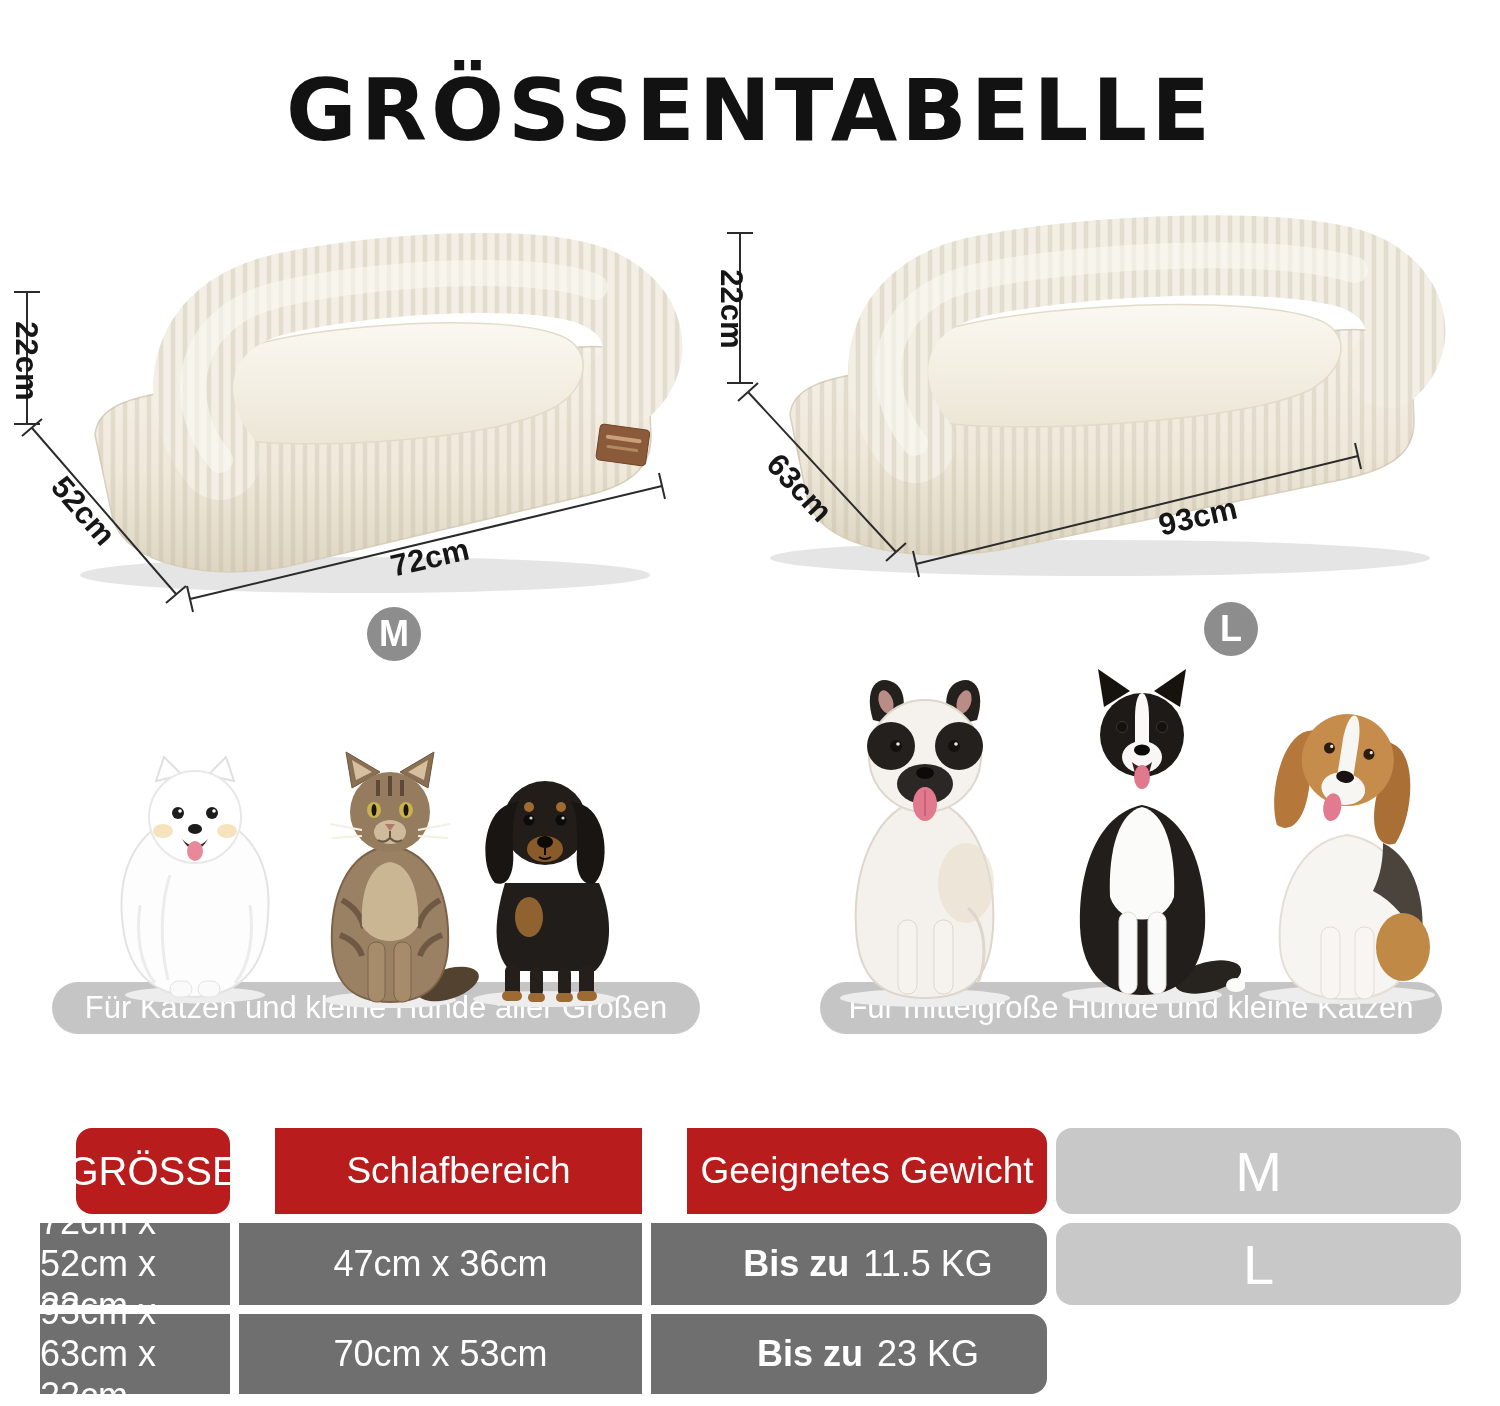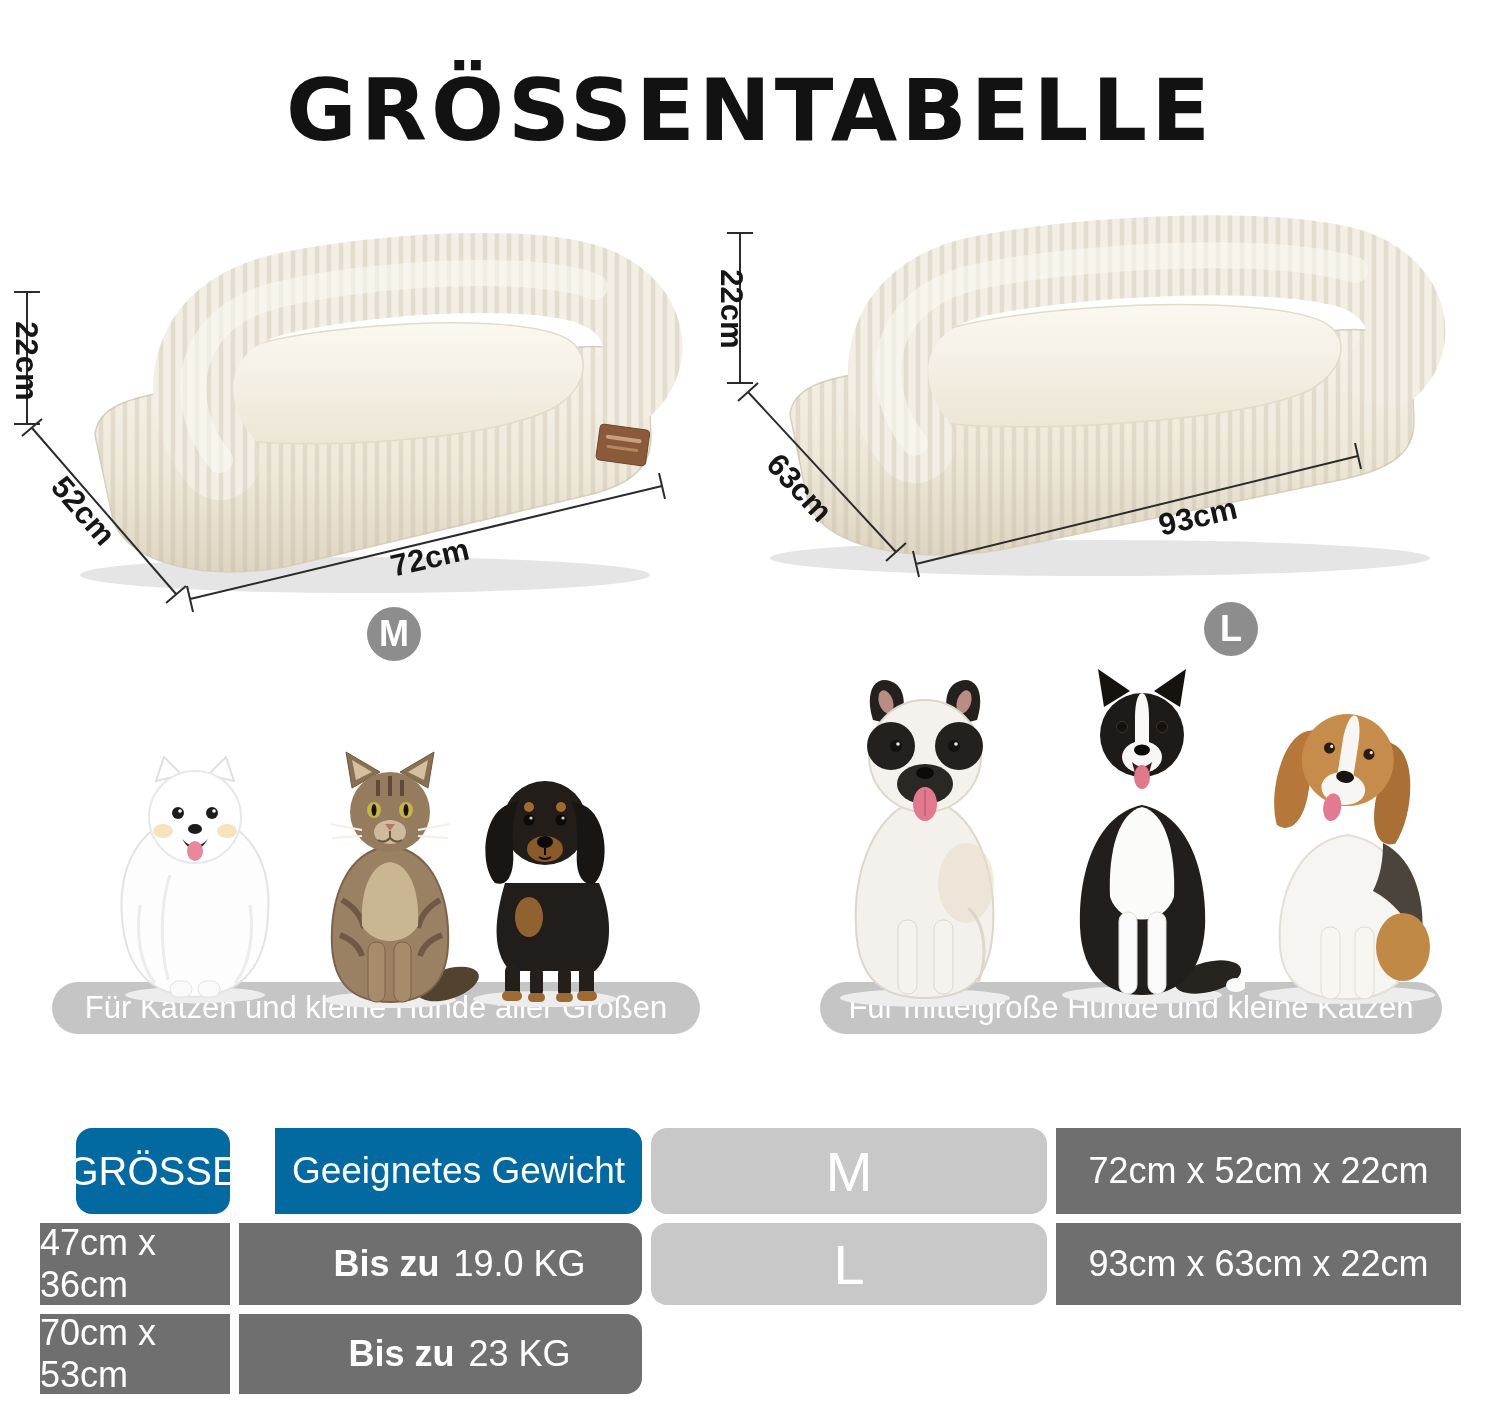--- a/index.html
+++ b/index.html
@@ -19,21 +19,21 @@
          display:flex;align-items:center;justify-content:center;}
   
   .animal{position:absolute;z-index:3;}
   .pill{position:absolute;z-index:2;height:52px;border-radius:26px;background:#c5c5c5;
         color:#ffffff;font-size:31px;display:flex;align-items:center;justify-content:center;}
   
   .table{position:absolute;left:40px;top:1128px;width:1422px;z-index:4;
          display:grid;grid-template-columns:190px 403px 396px 405px;
          grid-template-rows:86px 82px 80px;column-gap:9px;row-gap:9px;}
   .cell{display:flex;align-items:center;justify-content:center;color:#ffffff;}
-  .cell.head{background:#0369a1;font-size:37px;margin-left:36px;}
+  .cell.head{background:#b91c1c;font-size:37px;margin-left:36px;}
   .cell.head.first{font-size:40px;border-radius:16px;}
   .cell.head.last{border-radius:0 16px 16px 0;text-align:center;}
   .cell.lab{background:#c8c8c8;font-size:56px;border-radius:16px;}
   .cell.dat{background:#6f6f6f;font-size:36px;}
   .cell.dat.last{border-radius:0 16px 16px 0;padding-left:38px;}
   .wprefix{font-weight:bold;}
   .wvalue{margin-left:14px;font-weight:400;}
 </style>
 </head>
 <body>
@@ -256,28 +256,29 @@
         <circle cx="132" cy="66" r="5.5" fill="#2a1c10"></circle>
       <circle cx="94" cy="64" r="1.6" fill="#efe7da"></circle>
         <circle cx="134" cy="64" r="1.6" fill="#efe7da"></circle>
       <ellipse cx="104" cy="124" rx="9" ry="14" fill="#e27b90"></ellipse>
     </g>
   </svg>
 
   
   <div class="table">
     <div class="cell head first">GRÖSSE</div>
+    <div class="cell head">Schlafbereich</div>
     <div class="cell head last">Geeignetes Gewicht</div>
 
     <div class="cell lab">M</div>
     <div class="cell dat">72cm x 52cm x 22cm</div>
     <div class="cell dat">47cm x 36cm</div>
     <div class="cell dat last">
       <span class="wprefix">Bis zu</span>
-      <span class="wvalue">19.0 KG</span>
+      <span class="wvalue">11.5 KG</span>
     </div>
 
     <div class="cell lab">L</div>
     <div class="cell dat">93cm x 63cm x 22cm</div>
     <div class="cell dat">70cm x 53cm</div>
     <div class="cell dat last">
       <span class="wprefix">Bis zu</span>
       <span class="wvalue">23 KG</span>
     </div>
   </div>

